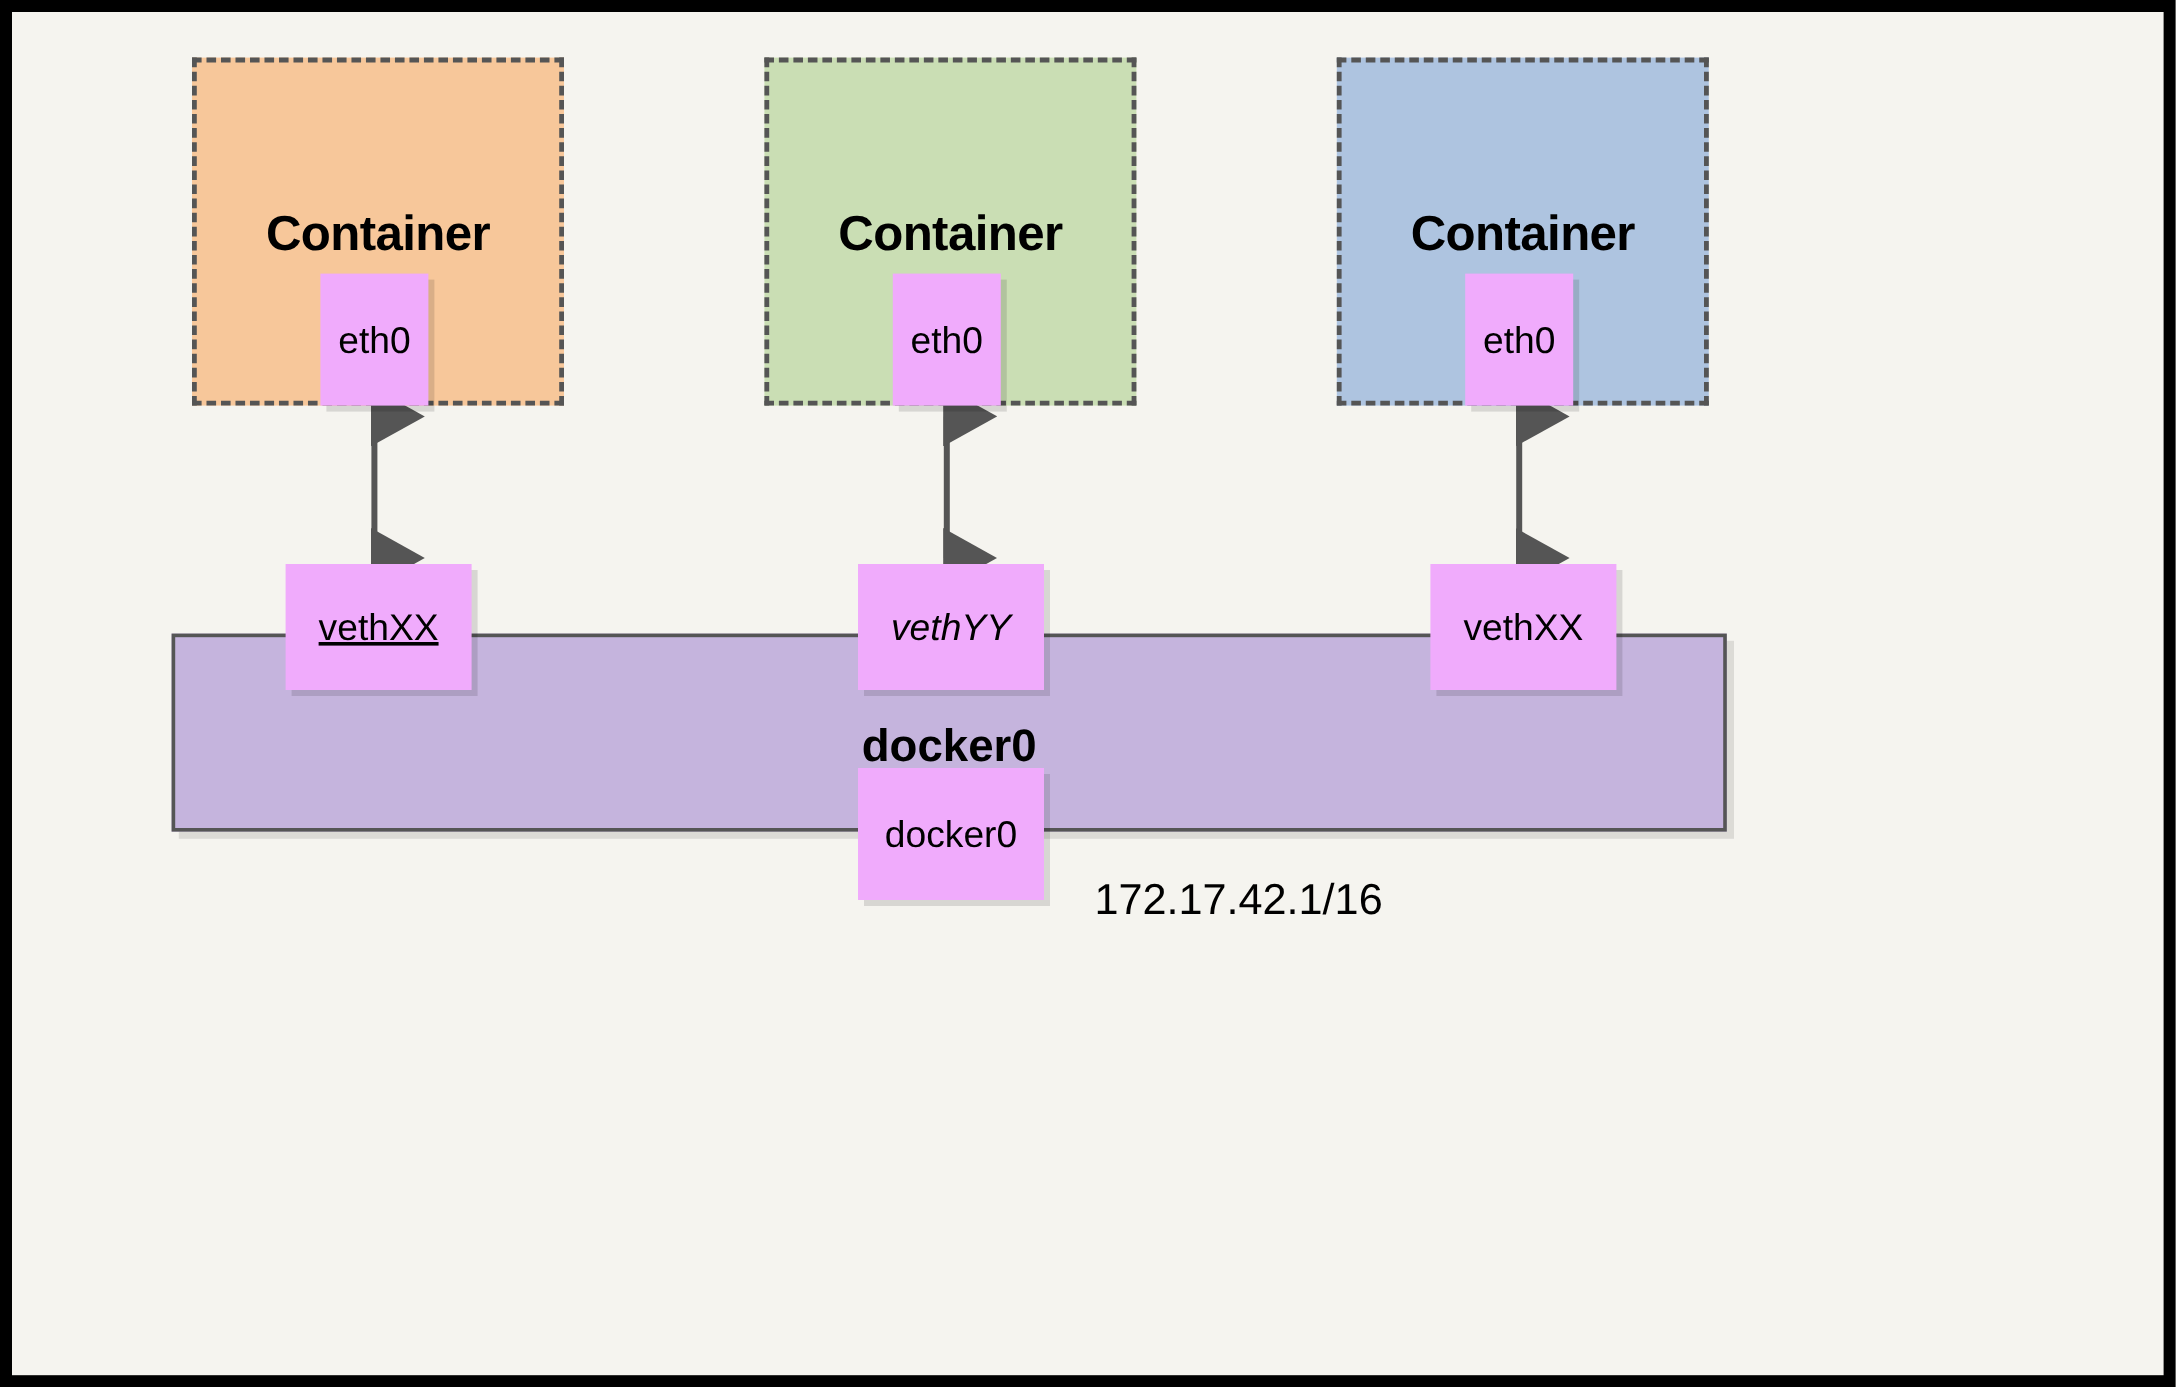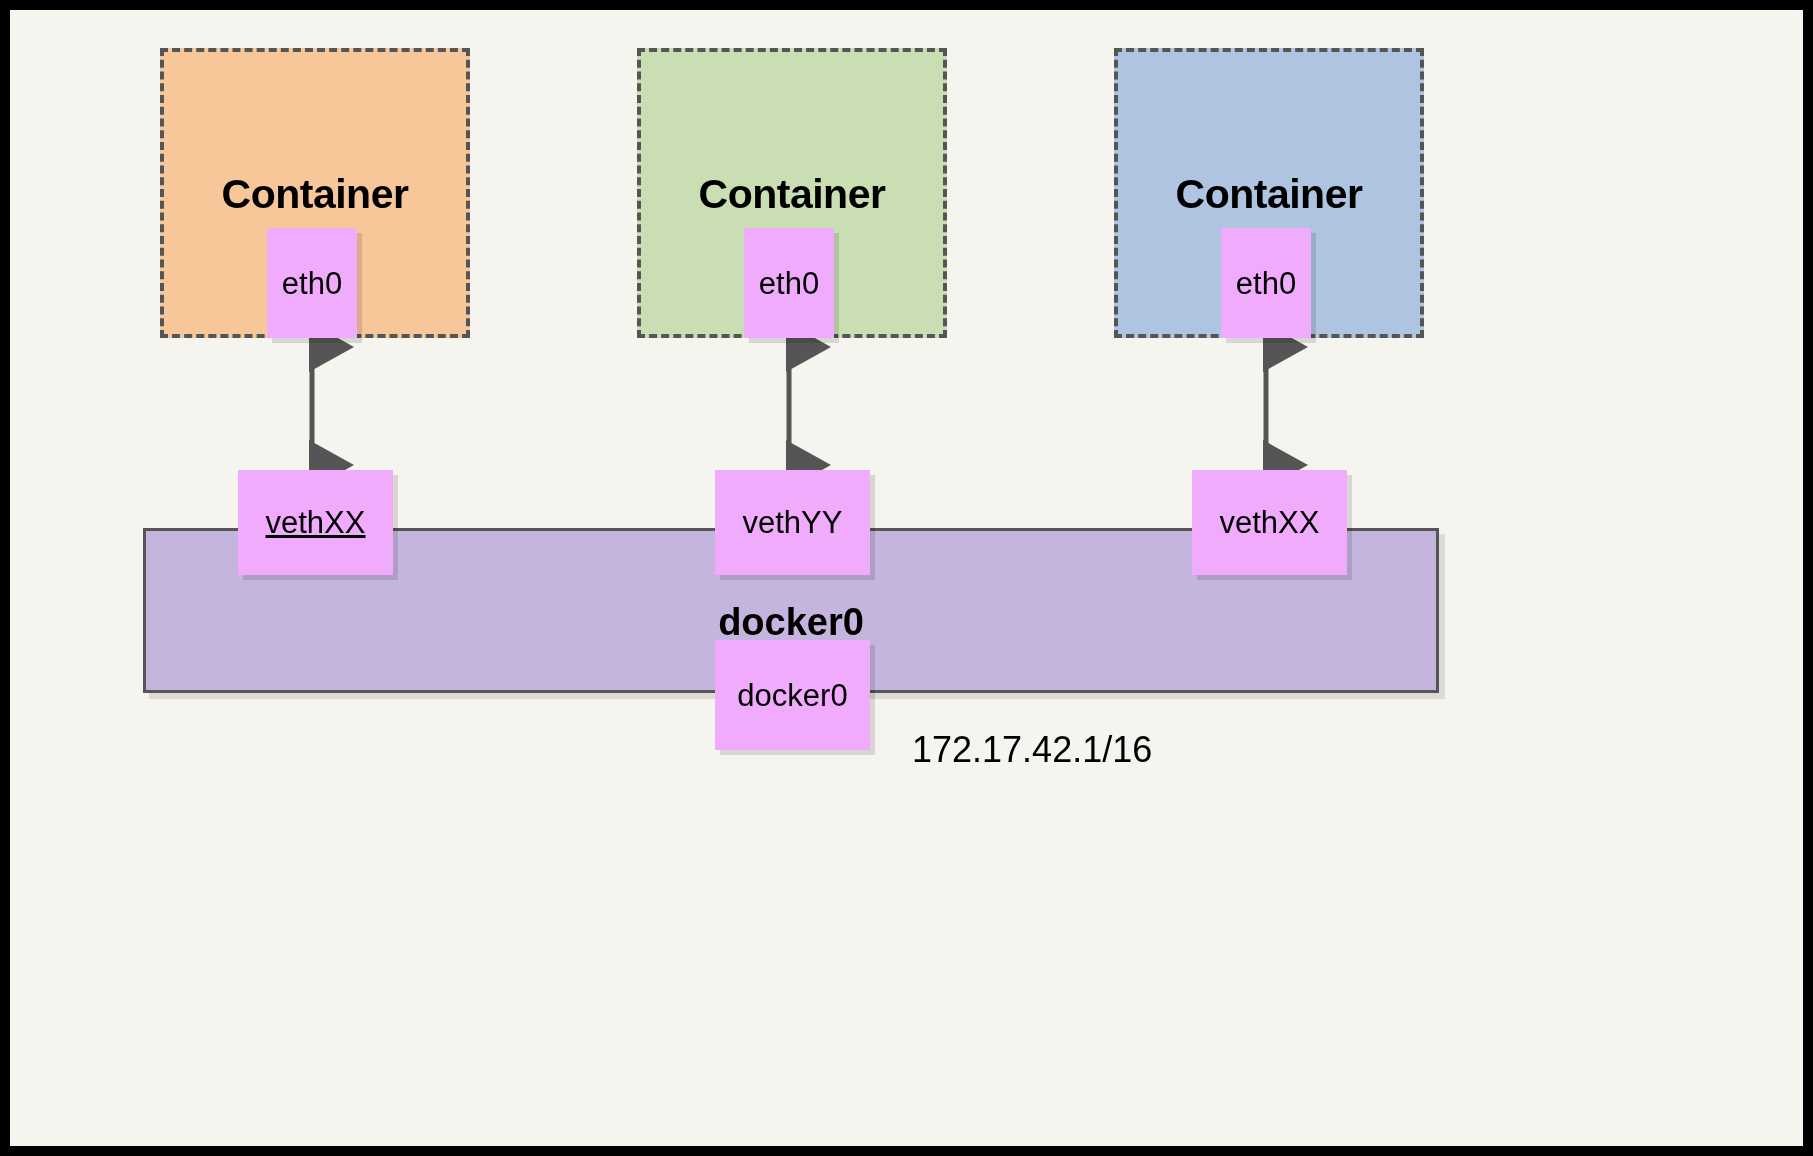--- a/index.html
+++ b/index.html
@@ -129,21 +129,21 @@
       <span>eth0</span>
     </div>
 
     <div id="docker-bar">
       <div id="docker-bar-label">docker0</div>
     </div>
 
     <div class="note" style="left:228px;top:460px;width:155px;height:105px;text-decoration:underline;">
       <span>vethXX</span>
     </div>
-    <div class="note" style="left:705px;top:460px;width:155px;height:105px;">
+    <div class="note" style="left:705px;top:460px;width:155px;height:105px;font-style:italic;">
       <span>vethYY</span>
     </div>
     <div class="note" style="left:1182px;top:460px;width:155px;height:105px;">
       <span>vethXX</span>
     </div>
 
     <div class="note" style="left:705px;top:630px;width:155px;height:110px;">
       <span>docker0</span>
     </div>
     <div id="ip-label">172.17.42.1/16</div>

